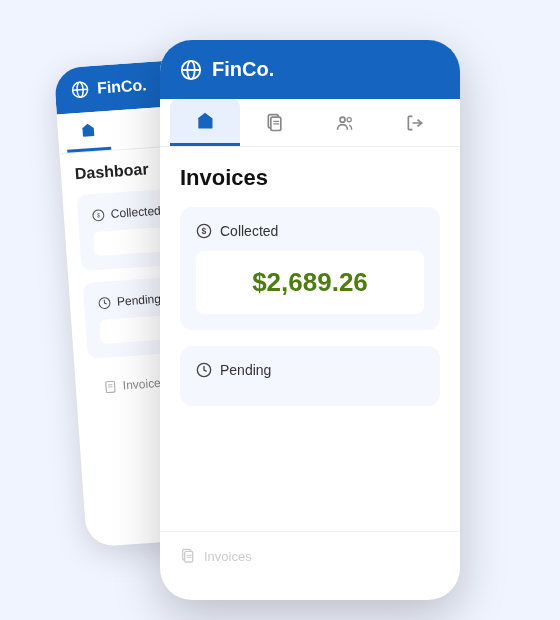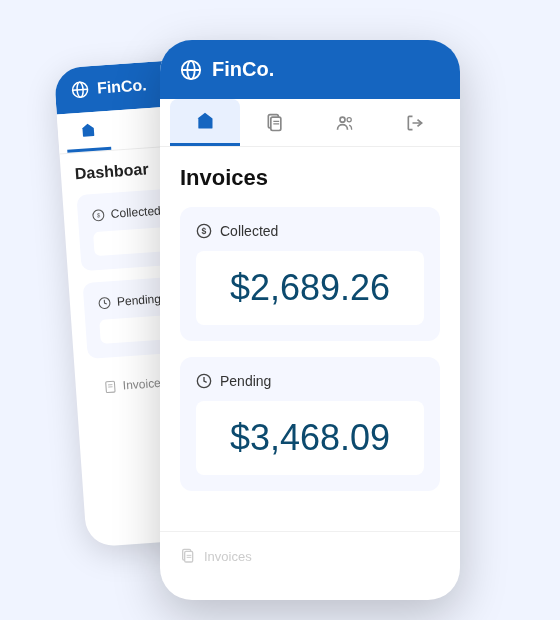--- a/index.html
+++ b/index.html
@@ -182,23 +182,23 @@
     }
 
     .phone-front .card-value-box {
       background: white;
       border-radius: 8px;
       padding: 16px;
       text-align: center;
     }
 
     .phone-front .card-value {
-      font-size: 36px;
-      font-weight: 400;
-      color: #0c4a6e;
+      font-size: 26px;
+      font-weight: 700;
+      color: #4d7c0f;
     }
 
     .phone-front .bottom-item {
       display: flex;
       align-items: center;
       gap: 8px;
       padding: 16px 20px;
       color: #aaa;
       font-size: 13px;
       border-top: 1px solid #f0f0f0;
@@ -327,23 +327,20 @@
       </div>
 
       <div class="card">
         <div class="card-label">
           <svg width="16" height="16" viewBox="0 0 24 24" fill="none">
             <circle cx="12" cy="12" r="10" stroke="#444" stroke-width="2"></circle>
             <polyline points="12,6 12,12 16,14" stroke="#444" stroke-width="2" fill="none"></polyline>
           </svg>
           <span>Pending</span>
         </div>
-        <div class="card-value-box">
-          <span class="card-value">$3,468.09</span>
-        </div>
       </div>
     </div>
 
     <div class="bottom-item">
       <svg width="16" height="16" viewBox="0 0 24 24" fill="none">
         <rect x="4" y="2" width="12" height="16" rx="2" stroke="#ccc" stroke-width="2"></rect>
         <rect x="7" y="5" width="12" height="16" rx="2" stroke="#ccc" stroke-width="2" fill="white"></rect>
         <line x1="10" y1="11" x2="17" y2="11" stroke="#ccc" stroke-width="1.5"></line>
         <line x1="10" y1="14" x2="17" y2="14" stroke="#ccc" stroke-width="1.5"></line>
       </svg>

